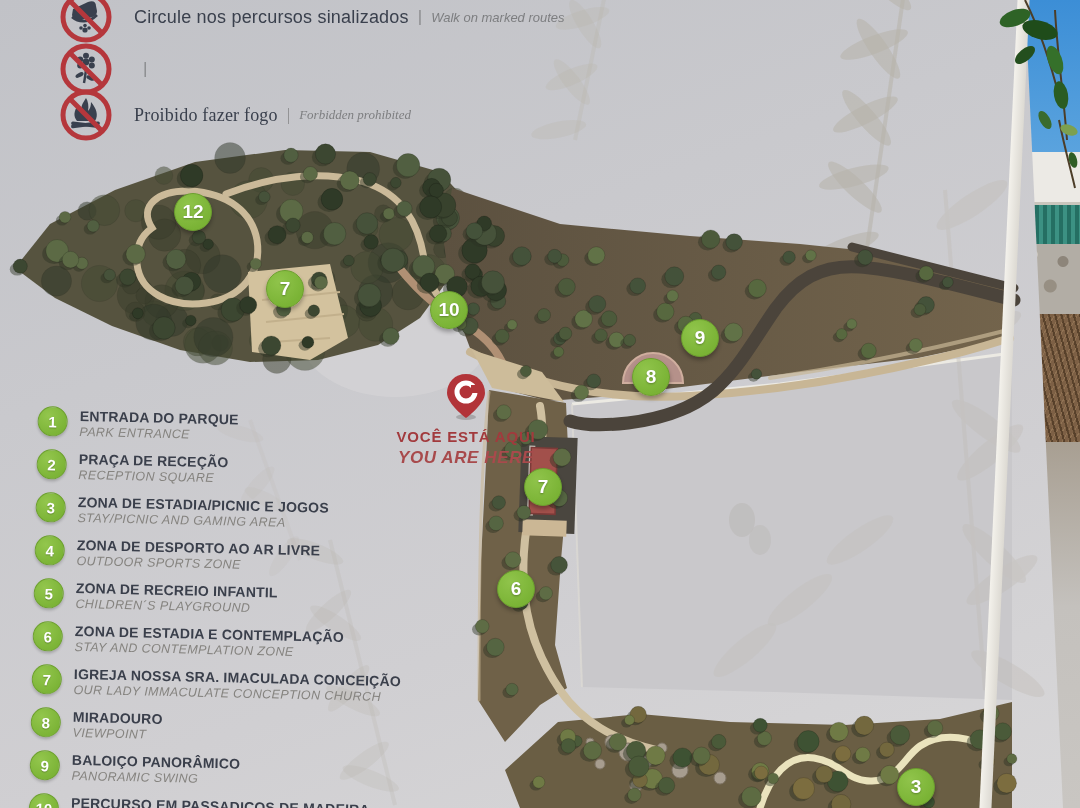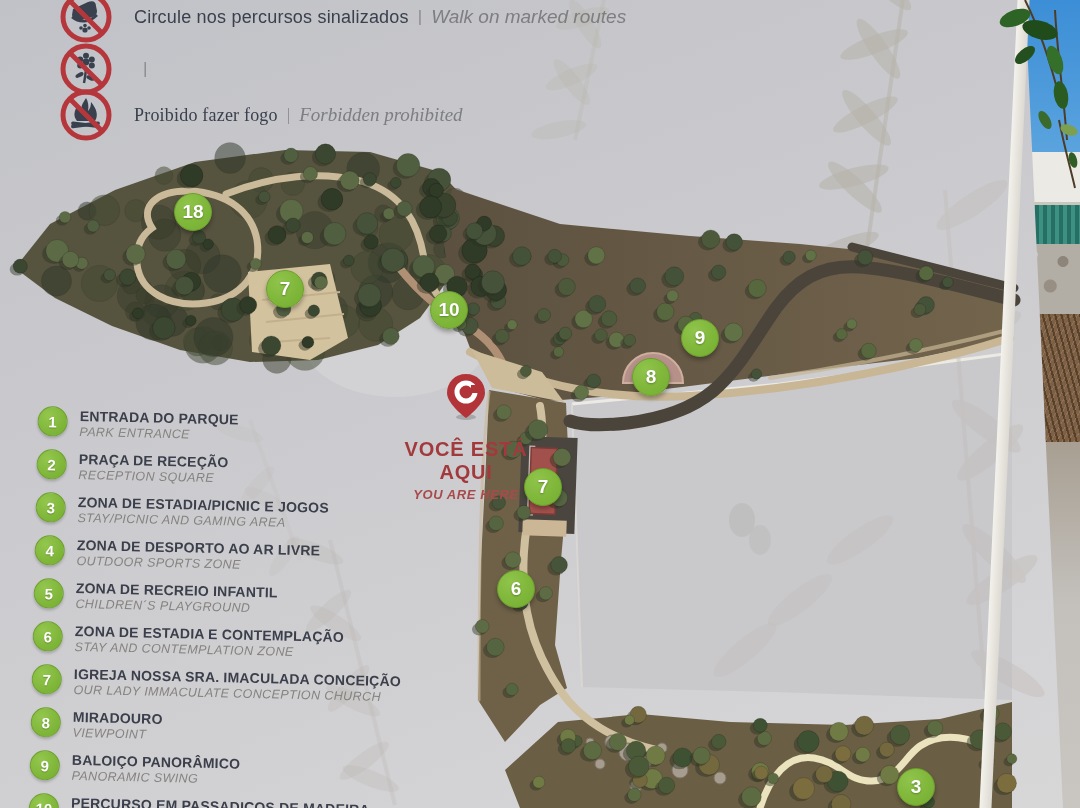--- a/index.html
+++ b/index.html
@@ -37,21 +37,21 @@
      background:linear-gradient(90deg,#f4f2ec,#dcd9d2);transform:rotate(2.7deg);
      transform-origin:top left;z-index:6;}
   #corner-leaves{position:absolute;top:0;right:0;width:95px;height:190px;z-index:7;}
 
   
   #rules{position:absolute;left:58px;top:0;width:960px;z-index:4;}
   .rule-row{position:absolute;left:0;display:flex;align-items:center;height:58px;}
   .rule-icon{width:56px;height:56px;margin-right:20px;flex:0 0 56px;}
   .rule-pt{font-size:18px;font-weight:500;color:#3a404d;letter-spacing:.2px;}
   .rule-div{margin:0 9px;color:#8a8b8d;font-size:17px;}
-  .rule-en{font-size:19px;font-style:italic;color:#7d7e80;}
+  .rule-en{font-size:13px;font-style:italic;color:#7d7e80;}
 
   
   #legend{position:absolute;left:38px;top:406px;width:420px;z-index:4;
           transform:rotate(1.3deg);transform-origin:0 0;}
   .legend-row{display:flex;align-items:flex-start;margin-bottom:10px;min-height:30px;}
   .legend-num{width:30px;height:30px;border-radius:50%;flex:0 0 30px;margin-right:12px;
       background:radial-gradient(circle at 35% 30%,#93c64d,#7cb437 72%);
       border:1px solid #6da02f;box-sizing:border-box;
       color:#fff;font-weight:bold;font-size:15px;display:flex;align-items:center;
       justify-content:center;box-shadow:0 2px 3px rgba(0,0,0,.2);
@@ -62,22 +62,22 @@
   
   #markers{position:absolute;inset:0;z-index:3;}
   .map-marker{position:absolute;width:38px;height:38px;border-radius:50%;
       background:radial-gradient(circle at 35% 30%,#90c44b,#7ab335 72%);
       border:1px solid #6b9f2e;box-sizing:border-box;
       color:#fff;font-weight:bold;font-size:19px;display:flex;align-items:center;
       justify-content:center;box-shadow:0 3px 4px rgba(0,0,0,.3);
       text-shadow:0 1px 2px rgba(0,0,0,.3);}
   #you-are-here{position:absolute;left:386px;top:372px;width:160px;text-align:center;z-index:3;}
   #pin-wrap{height:48px;}
-  .here-pt{font-size:20px;font-weight:bold;color:#a23a3d;letter-spacing:.8px;margin-top:18px;}
-  .here-en{font-size:13px;font-style:italic;font-weight:bold;color:#a84a4c;letter-spacing:.6px;margin-top:3px;}
+  .here-pt{font-size:15px;font-weight:bold;color:#a23a3d;letter-spacing:.8px;margin-top:8px;}
+  .here-en{font-size:17px;font-style:italic;font-weight:bold;color:#a84a4c;letter-spacing:.6px;margin-top:3px;}
 </style>
 </head>
 <body>
 
 <div id="stage">
 
   <div id="photo-bg">
     <div class="seg seg-sky"></div>
     <div class="seg seg-building"></div>
     <div class="seg seg-fence"></div>
@@ -648,21 +648,21 @@
           <ellipse cx="976.8219747533193" cy="742.4447830717288" rx="10.164221434115538" ry="8.71218980067046" fill="#2c3424" opacity="0.45"></ellipse>
           <circle cx="979.8219747533193" cy="739.4447830717288" r="9.680210889633845" fill="#4a5a39" opacity="1" stroke="rgba(0,0,0,.15)" stroke-width="1"></circle>
           <ellipse cx="805.2733982802711" cy="744.4273614284709" rx="11.438751312060633" ry="9.804643981766256" fill="#2c3424" opacity="0.45"></ellipse>
           <circle cx="808.2733982802711" cy="741.4273614284709" r="10.894048868629174" fill="#3e5233" opacity="1" stroke="rgba(0,0,0,.15)" stroke-width="1"></circle>
           <ellipse cx="861.1908385042059" cy="728.5826536452317" rx="9.991604678538446" ry="8.564232581604381" fill="#2c3424" opacity="0.45"></ellipse>
           <circle cx="864.1908385042059" cy="725.5826536452317" r="9.515813979560424" fill="#73683e" opacity="1" stroke="rgba(0,0,0,.15)" stroke-width="1"></circle>
         </g>
     </svg>
 
     <div id="markers">
-        <div class="map-marker" style="left: 174px; top: 193px;">18</div>
+        <div class="map-marker" style="left: 174px; top: 193px;">12</div>
         <div class="map-marker" style="left: 266px; top: 270px;">7</div>
         <div class="map-marker" style="left: 430px; top: 291px;">10</div>
         <div class="map-marker" style="left: 681px; top: 319px;">9</div>
         <div class="map-marker" style="left: 632px; top: 358px;">8</div>
         <div class="map-marker" style="left: 524px; top: 468px;">7</div>
         <div class="map-marker" style="left: 497px; top: 570px;">6</div>
         <div class="map-marker" style="left: 897px; top: 768px;">3</div>
       </div>
 
     <div id="you-are-here">

